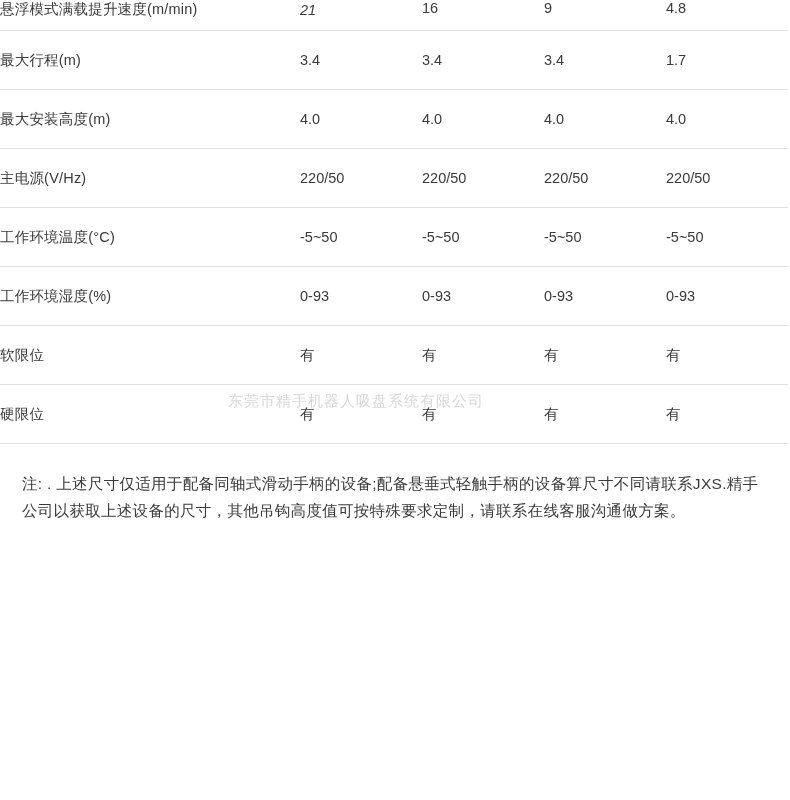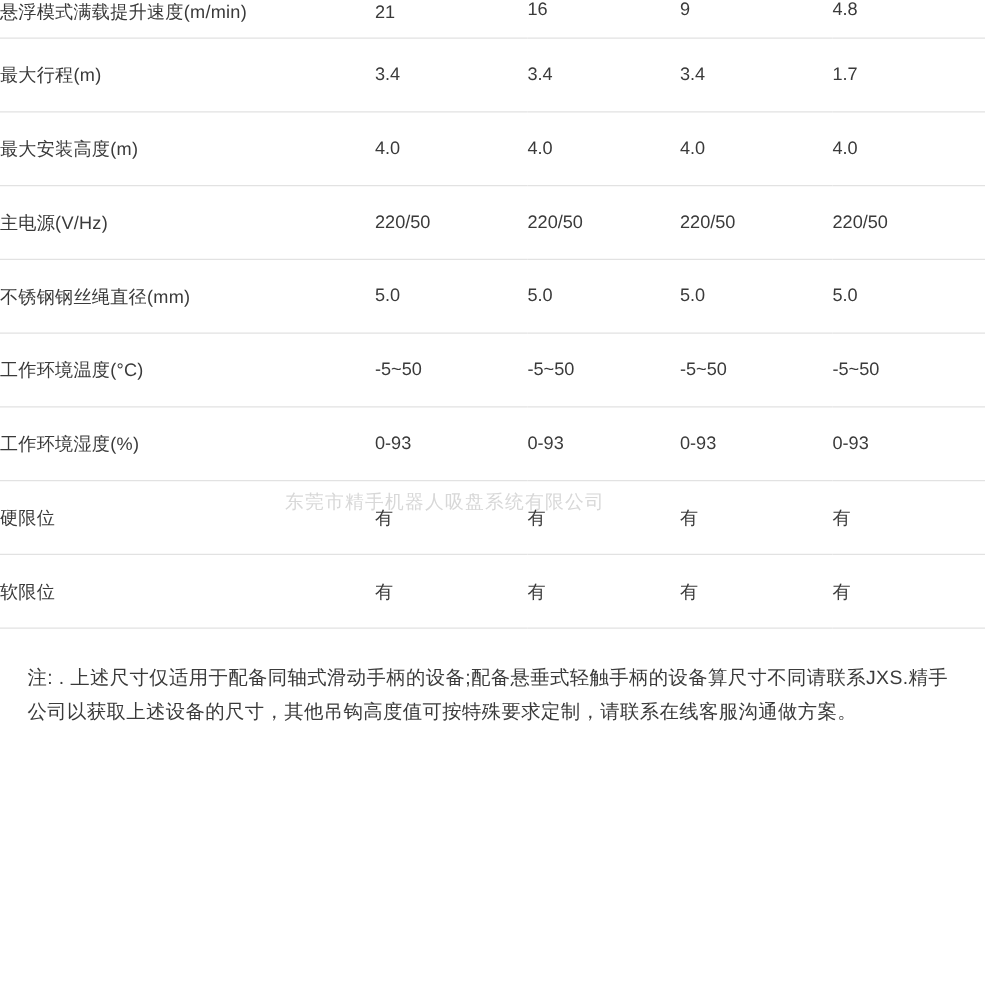--- a/index.html
+++ b/index.html
@@ -47,21 +47,21 @@
   }
   
   td.v1 { padding-left: 24px; vertical-align: bottom; padding-bottom: 12px; }
   td.v2 { padding-left: 24px; vertical-align: middle; padding-bottom: 2px; }
   td.v3 { padding-left: 24px; vertical-align: middle; padding-bottom: 4px; }
   td.v4 { padding-left: 24px; vertical-align: middle; padding-bottom: 6px; }
 
   tr.first td { height: 28px; }
   tr.first td.label { padding-top: 0; vertical-align: top; }
   tr.first td.val { vertical-align: top; }
-  tr.first td.v1 { vertical-align: top; padding-top: 2px; }
+  tr.first td.v1 { vertical-align: top; padding-top: 2px; font-style: italic; }
 
   .watermark {
     position: absolute;
     left: 228px;
     top: 392px;
     font-size: 15px;
     color: #d8d8d8;
     letter-spacing: 1px;
     white-space: nowrap;
     pointer-events: none;
@@ -107,49 +107,42 @@
         <td class="val v4">4.0</td>
       </tr>
       <tr>
         <td class="label">主电源(V/Hz)</td>
         <td class="val v1">220/50</td>
         <td class="val v2">220/50</td>
         <td class="val v3">220/50</td>
         <td class="val v4">220/50</td>
       </tr>
       <tr>
-        <td class="label">不锈钢钢丝绳直径(mm)</td>
-        <td class="val v1">5.0</td>
-        <td class="val v2">5.0</td>
-        <td class="val v3">5.0</td>
-        <td class="val v4">5.0</td>
-      </tr>
-      <tr>
         <td class="label">工作环境温度(°C)</td>
         <td class="val v1">-5~50</td>
         <td class="val v2">-5~50</td>
         <td class="val v3">-5~50</td>
         <td class="val v4">-5~50</td>
       </tr>
       <tr>
         <td class="label">工作环境湿度(%)</td>
         <td class="val v1">0-93</td>
         <td class="val v2">0-93</td>
         <td class="val v3">0-93</td>
         <td class="val v4">0-93</td>
       </tr>
       <tr>
-        <td class="label">硬限位</td>
+        <td class="label">软限位</td>
         <td class="val v1">有</td>
         <td class="val v2">有</td>
         <td class="val v3">有</td>
         <td class="val v4">有</td>
       </tr>
       <tr>
-        <td class="label">软限位</td>
+        <td class="label">硬限位</td>
         <td class="val v1">有</td>
         <td class="val v2">有</td>
         <td class="val v3">有</td>
         <td class="val v4">有</td>
       </tr>
     </tbody>
   </table>
 
   <div class="note">注: . 上述尺寸仅适用于配备同轴式滑动手柄的设备;配备悬垂式轻触手柄的设备算尺寸不同请联系JXS.精手公司以获取上述设备的尺寸，其他吊钩高度值可按特殊要求定制，请联系在线客服沟通做方案。</div>
 

